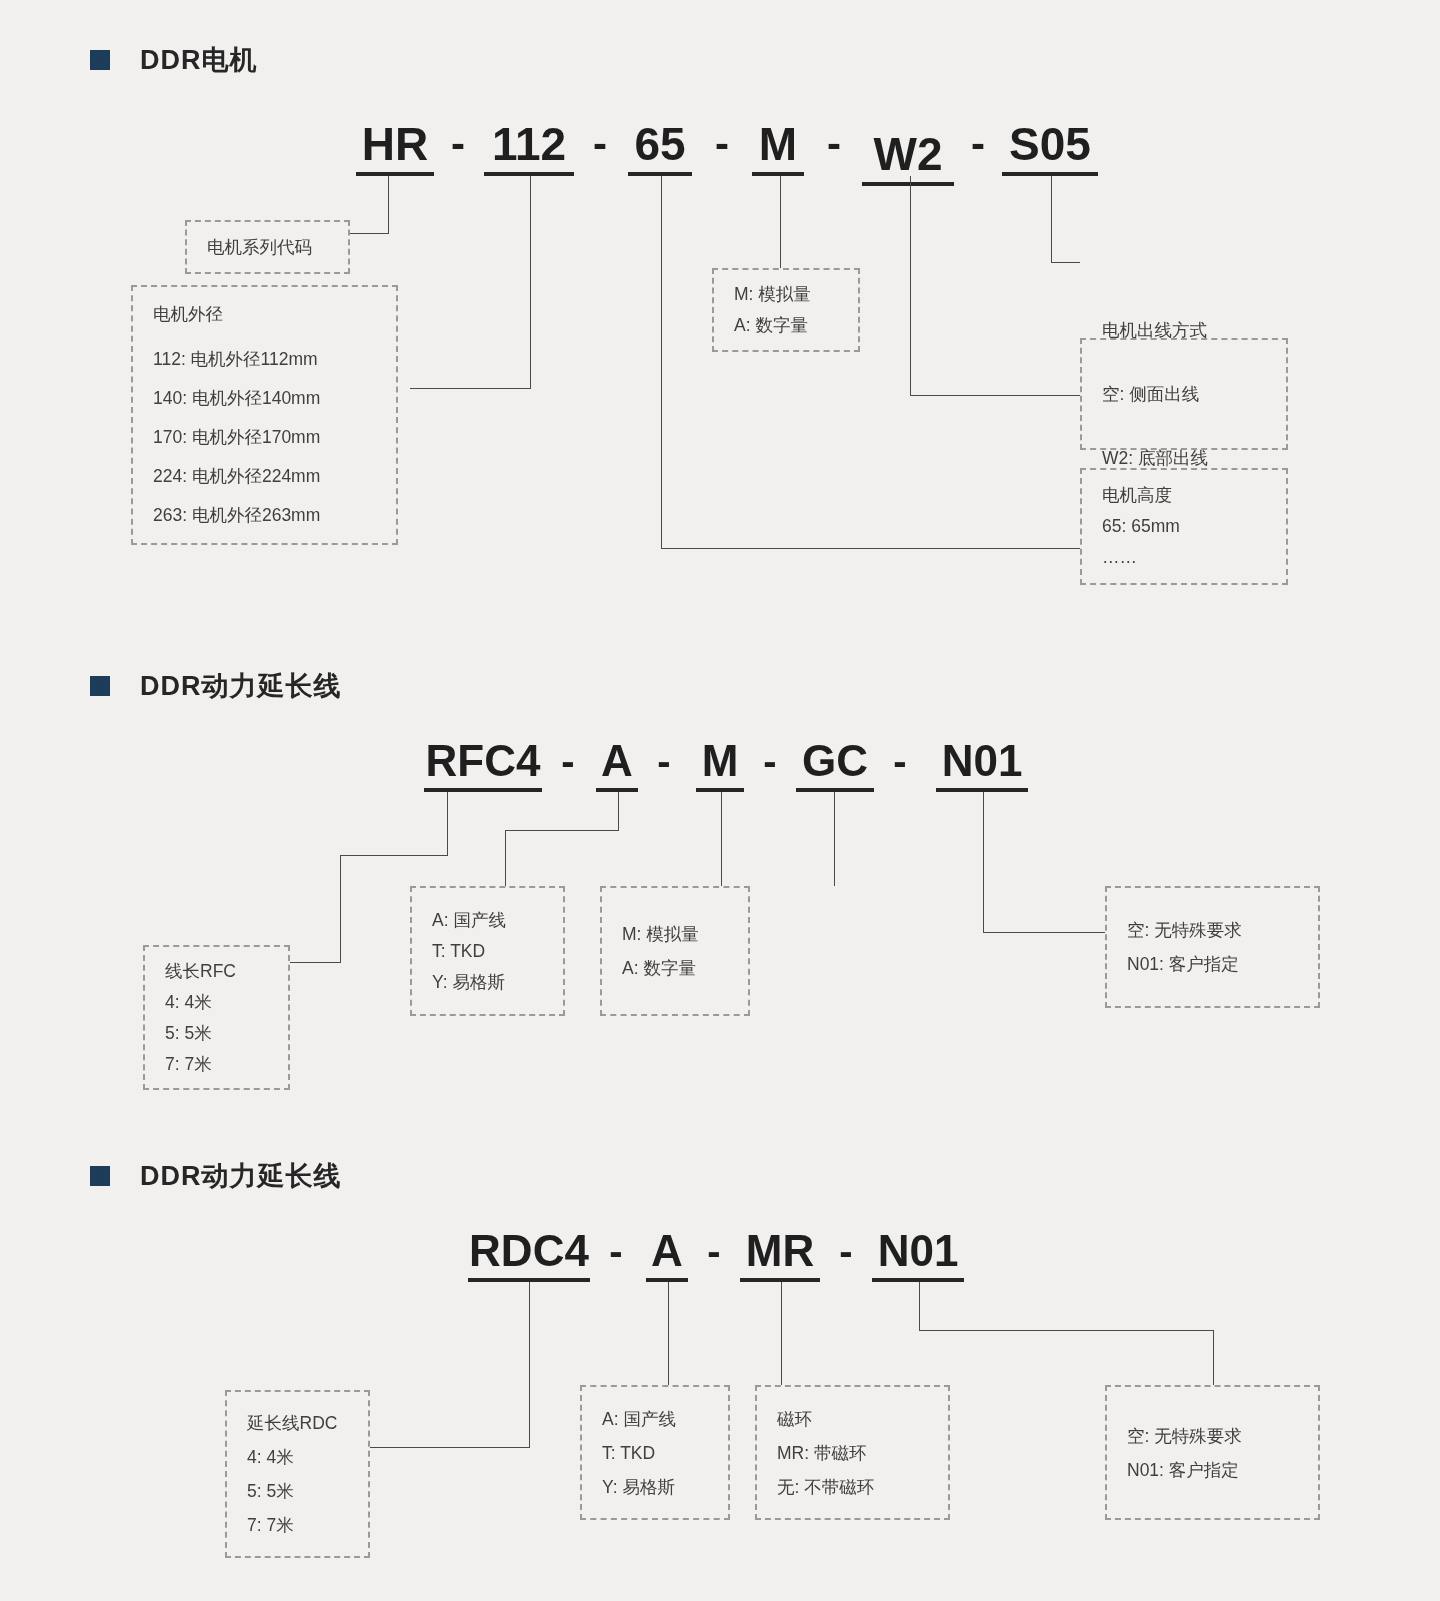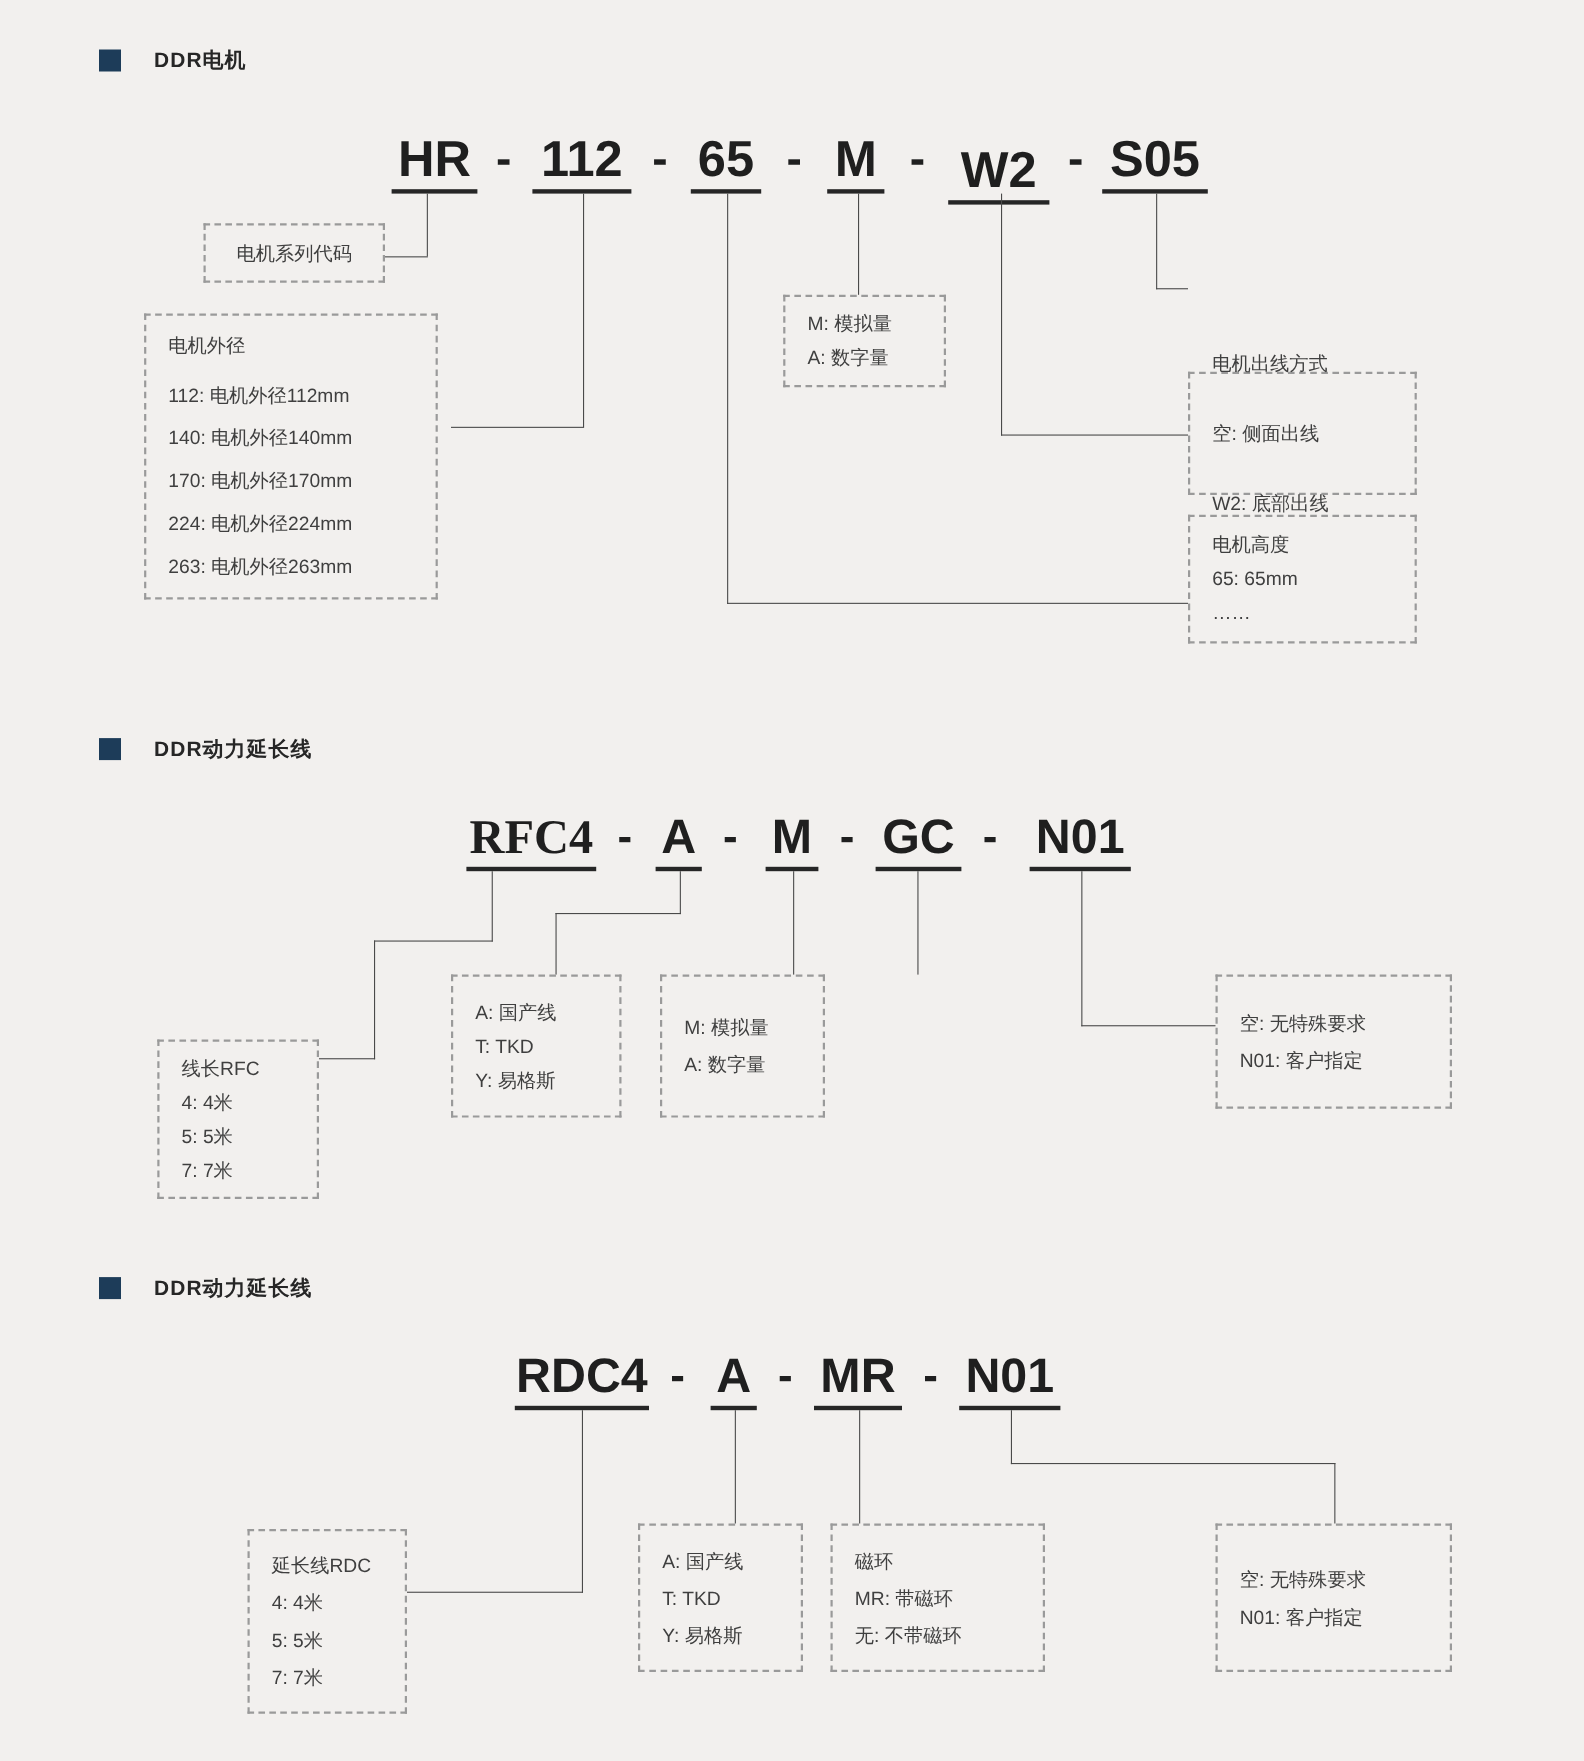--- a/index.html
+++ b/index.html
@@ -5,21 +5,21 @@
   * { margin:0; padding:0; box-sizing:border-box; }
   html,body { background:#e8e6e3; }
   .canvas {
     position:relative; width:1440px; height:1601px; margin:0 auto;
     background:#f2f0ee; overflow:hidden;
     font-family:"Liberation Sans","DejaVu Sans",sans-serif;
     color:#3f3f3f;
   }
   .sec-header { position:absolute; display:flex; align-items:center; gap:30px; }
   .bullet { width:20px; height:20px; background:#1d3c59; flex:0 0 auto; }
-  .sec-title { font-size:19px; font-weight:bold; color:#262626; letter-spacing:1px; white-space:nowrap; }
+  .sec-title { font-size:27px; font-weight:bold; color:#262626; letter-spacing:1px; white-space:nowrap; }
 
   .seg {
     position:absolute; height:58px; line-height:52px;
     font-size:46px; font-weight:bold; color:#1f1f1f;
     text-align:center; border-bottom:4px solid #262626; white-space:nowrap;
   }
   .seg.s2 { height:56px; line-height:50px; font-size:44px; }
   .dash {
     position:absolute; height:58px; line-height:52px;
     font-size:42px; font-weight:bold; color:#1f1f1f; text-align:center;
@@ -64,21 +64,21 @@
   <div class="cl" style="left:530px;  top:176px; width:1px;   height:213px;"></div>
   <div class="cl" style="left:410px;  top:388px; width:120px; height:1px;"></div>
   <div class="cl" style="left:661px;  top:176px; width:1px;   height:373px;"></div>
   <div class="cl" style="left:661px;  top:548px; width:419px; height:1px;"></div>
   <div class="cl" style="left:780px;  top:176px; width:1px;   height:92px;"></div>
   <div class="cl" style="left:910px;  top:176px; width:1px;   height:220px;"></div>
   <div class="cl" style="left:910px;  top:395px; width:170px; height:1px;"></div>
   <div class="cl" style="left:1051px; top:176px; width:1px;   height:87px;"></div>
   <div class="cl" style="left:1051px; top:262px; width:29px;  height:1px;"></div>
 
-  <div class="dbox" style="left:185px; top:203px; width:165px; height:54px;align-items:center;">
+  <div class="dbox" style="left:185px; top:220px; width:165px; height:54px;">
     <div class="bl">电机系列代码</div>
   </div>
 
   <div class="dbox roomy" style="left:131px; top:285px; width:267px; height:260px;">
     <div class="bl">电机外径</div>
     <div class="bl">112: 电机外径112mm</div>
     <div class="bl">140: 电机外径140mm</div>
     <div class="bl">170: 电机外径170mm</div>
     <div class="bl">224: 电机外径224mm</div>
     <div class="bl">263: 电机外径263mm</div>
@@ -100,21 +100,21 @@
     <div class="bl">电机高度</div>
     <div class="bl">65: 65mm</div>
     <div class="bl">……</div>
   </div>
 
   <div class="sec-header" style="left:90px; top:668px;">
     <span class="bullet"></span>
     <span class="sec-title">DDR动力延长线</span>
   </div>
 
-  <div class="seg s2" style="left:424px; top:736px; width:118px;font-family:Liberation Serif, serif;">RFC4</div>
+  <div class="seg s2" style="left:424px; top:736px; width:118px;">RFC4</div>
   <div class="dash d2" style="left:550px; top:736px; width:36px;">-</div>
   <div class="seg s2" style="left:596px; top:736px; width:42px;">A</div>
   <div class="dash d2" style="left:646px; top:736px; width:36px;">-</div>
   <div class="seg s2" style="left:696px; top:736px; width:48px;">M</div>
   <div class="dash d2" style="left:752px; top:736px; width:36px;">-</div>
   <div class="seg s2" style="left:796px; top:736px; width:78px;">GC</div>
   <div class="dash d2" style="left:882px; top:736px; width:36px;">-</div>
   <div class="seg s2" style="left:936px; top:736px; width:92px;">N01</div>
 
   <div class="cl" style="left:447px; top:792px; width:1px;   height:64px;"></div>

